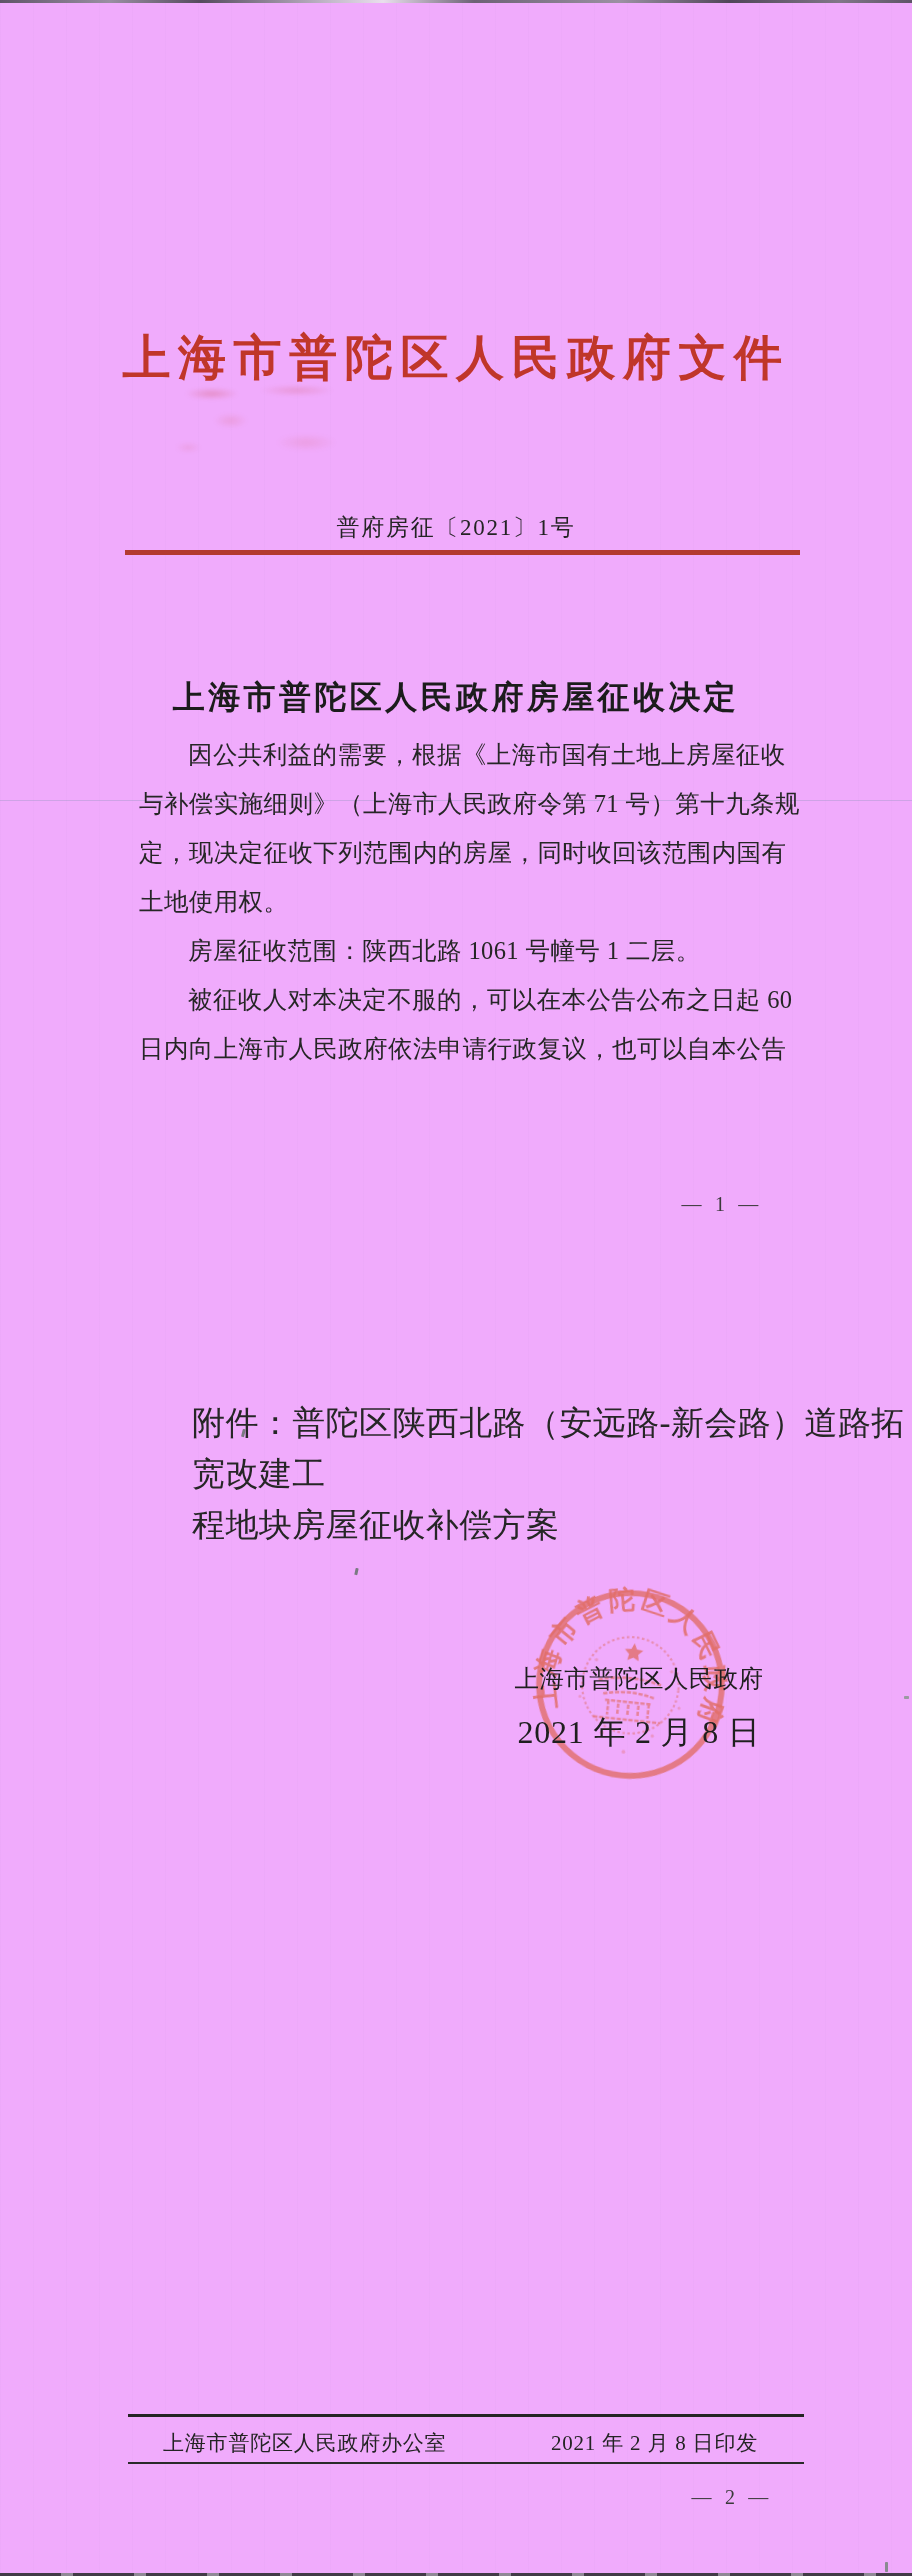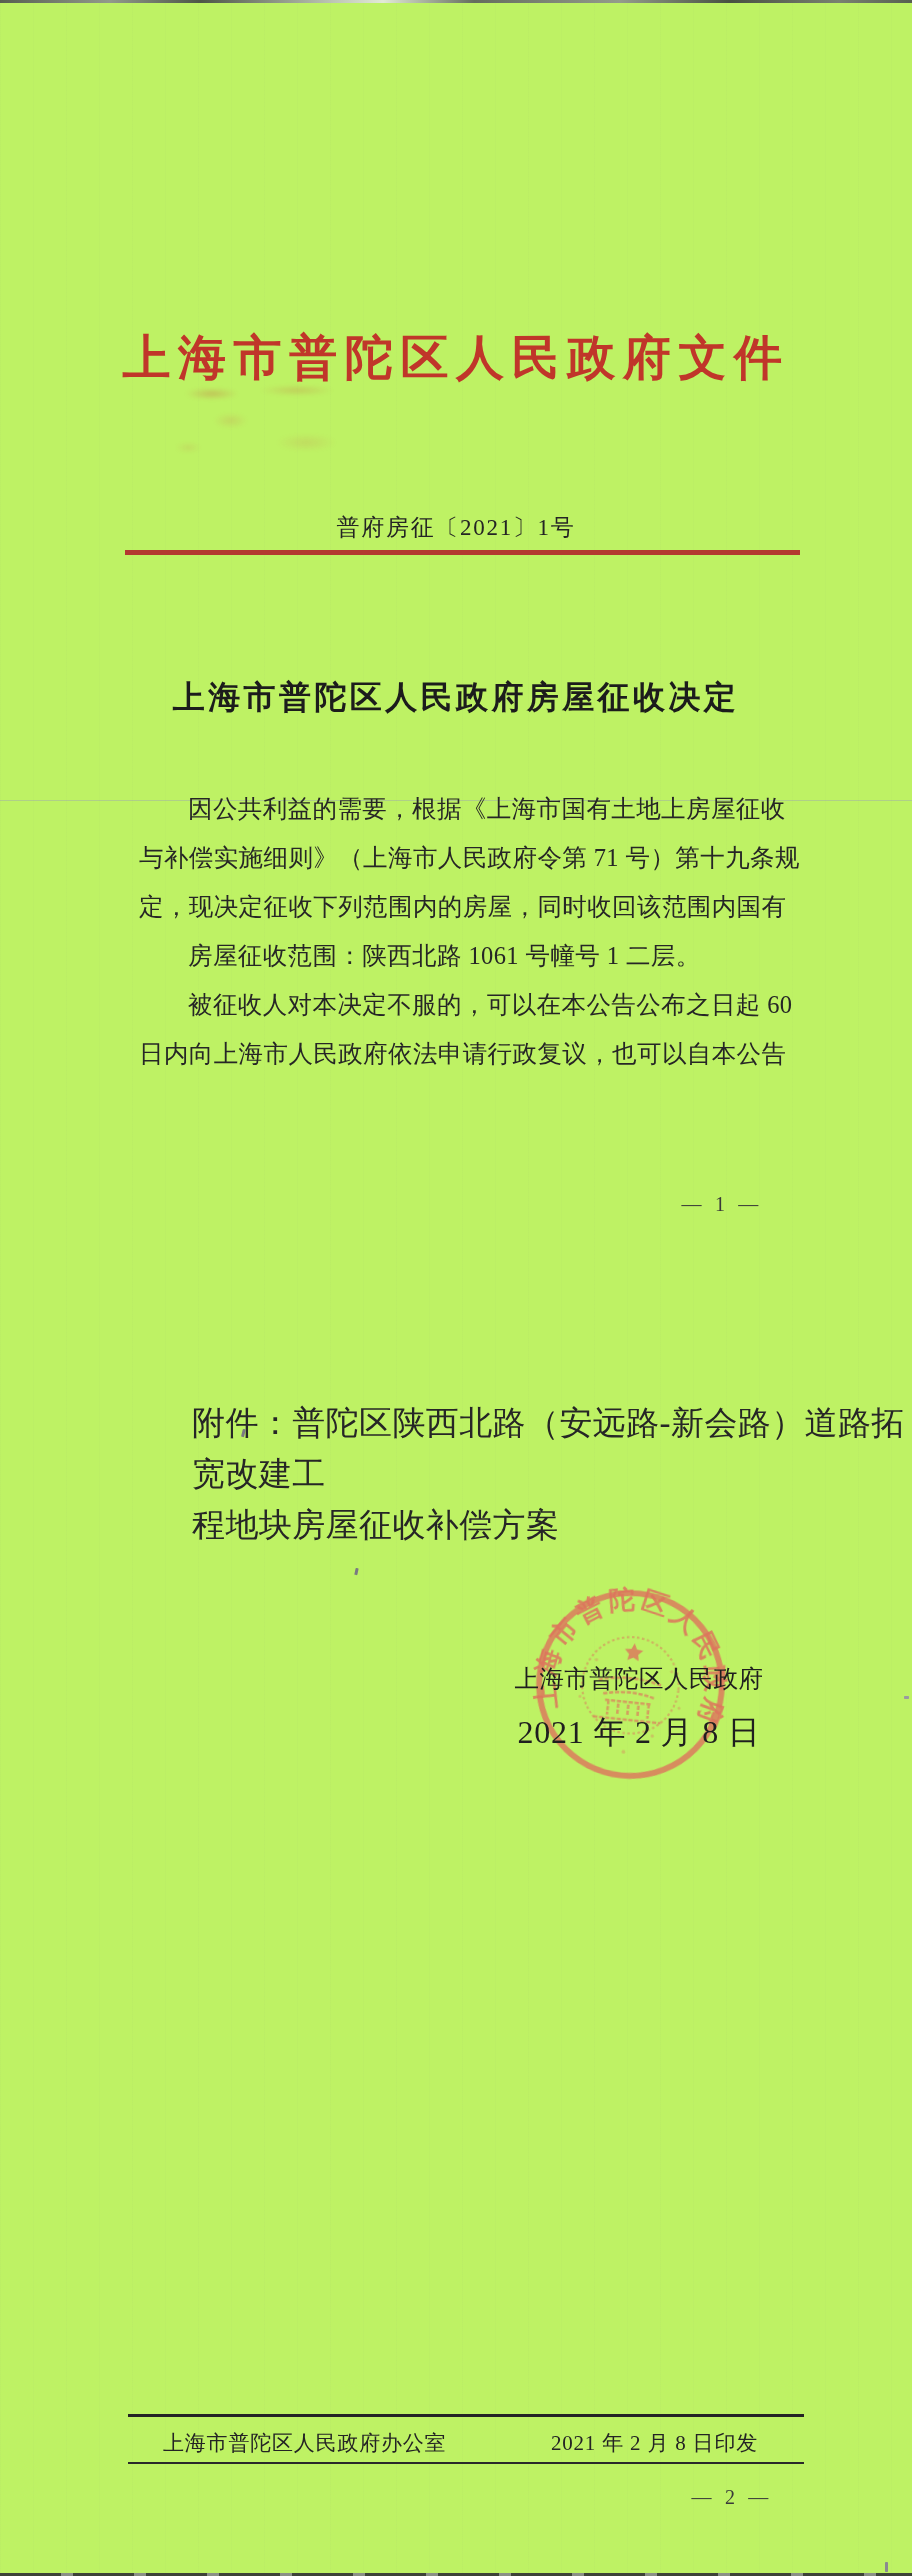--- a/index.html
+++ b/index.html
@@ -1,18 +1,18 @@
 <!DOCTYPE html>
 <html style="font-size:13.5px"><head>
 <meta charset="utf-8">
 <style>
   html,body { margin:0; padding:0; background:#ffffff; }
   .page {
     position:relative; width:912px; height:2576px;
-    background:#bef264; overflow:hidden;
+    background:#f0abfc; overflow:hidden;
     font-family:"Liberation Serif", serif; color:#2b2b2b;
   }
   
   .page::before {
     content:""; position:absolute; inset:0; pointer-events:none;
     background:repeating-linear-gradient(90deg, rgba(80,80,130,0.02) 0 0.8px, transparent 0.8px 33px);
   }
   .edge-top {
     position:absolute; top:0; left:0; width:100%; height:2.5px; opacity:.85;
     background:linear-gradient(90deg,#45454d 0%,#8a8a92 12%,#3a3a42 22%,#b9b9bf 36%,#e8e8ea 42%,#55555d 52%,#8c8c92 68%,#34343c 80%,#6d6d73 92%,#45454d 100%);
@@ -47,21 +47,21 @@
   .red-rule {
     position:absolute; top:550px; left:125px; width:675px; height:5px;
     background:#b33a30;
   }
   .doc-title {
     position:absolute; top:649px; left:0; width:100%;
     text-align:center; font-size:32px; font-weight:bold;
     letter-spacing:3.4px; color:#1c1c1c; white-space:nowrap;margin-top:27px;
   }
   .body-text {
-    position:absolute; top:784px; left:139px; width:660px;
+    position:absolute; top:730px; left:139px; width:660px;
     font-size:24.5px; line-height:49px; letter-spacing:0.4px; color:#262626;
   }
   .body-text .line { white-space:nowrap; }
   .body-text .indent { text-indent:49px; }
   .page-num-1 {
     position:absolute; top:1193px; left:650px; width:144px;
     text-align:center; font-size:20px; letter-spacing:4.2px; color:#3a3a3a;
   }
   .attachment {
     position:absolute; top:1398px; left:192px;
@@ -112,20 +112,21 @@
   <div class="doc-number">普府房征〔2021〕1号</div>
 
   <div class="red-rule"></div>
 
   <div class="doc-title">上海市普陀区人民政府房屋征收决定</div>
 
   <div class="body-text">
     <div class="line indent">因公共利益的需要，根据《上海市国有土地上房屋征收</div>
     <div class="line">与补偿实施细则》（上海市人民政府令第 71 号）第十九条规</div>
     <div class="line">定，现决定征收下列范围内的房屋，同时收回该范围内国有</div>
+    <div class="line">土地使用权。</div>
     <div class="line indent">房屋征收范围：陕西北路 1061 号幢号 1 二层。</div>
     <div class="line indent">被征收人对本决定不服的，可以在本公告公布之日起 60</div>
     <div class="line">日内向上海市人民政府依法申请行政复议，也可以自本公告</div>
   </div>
 
   <div class="page-num-1">— 1 —</div>
 
   <div class="attachment">
     <div class="line">附件：普陀区陕西北路（安远路-新会路）道路拓宽改建工</div>
     <div class="line cont">程地块房屋征收补偿方案</div>

